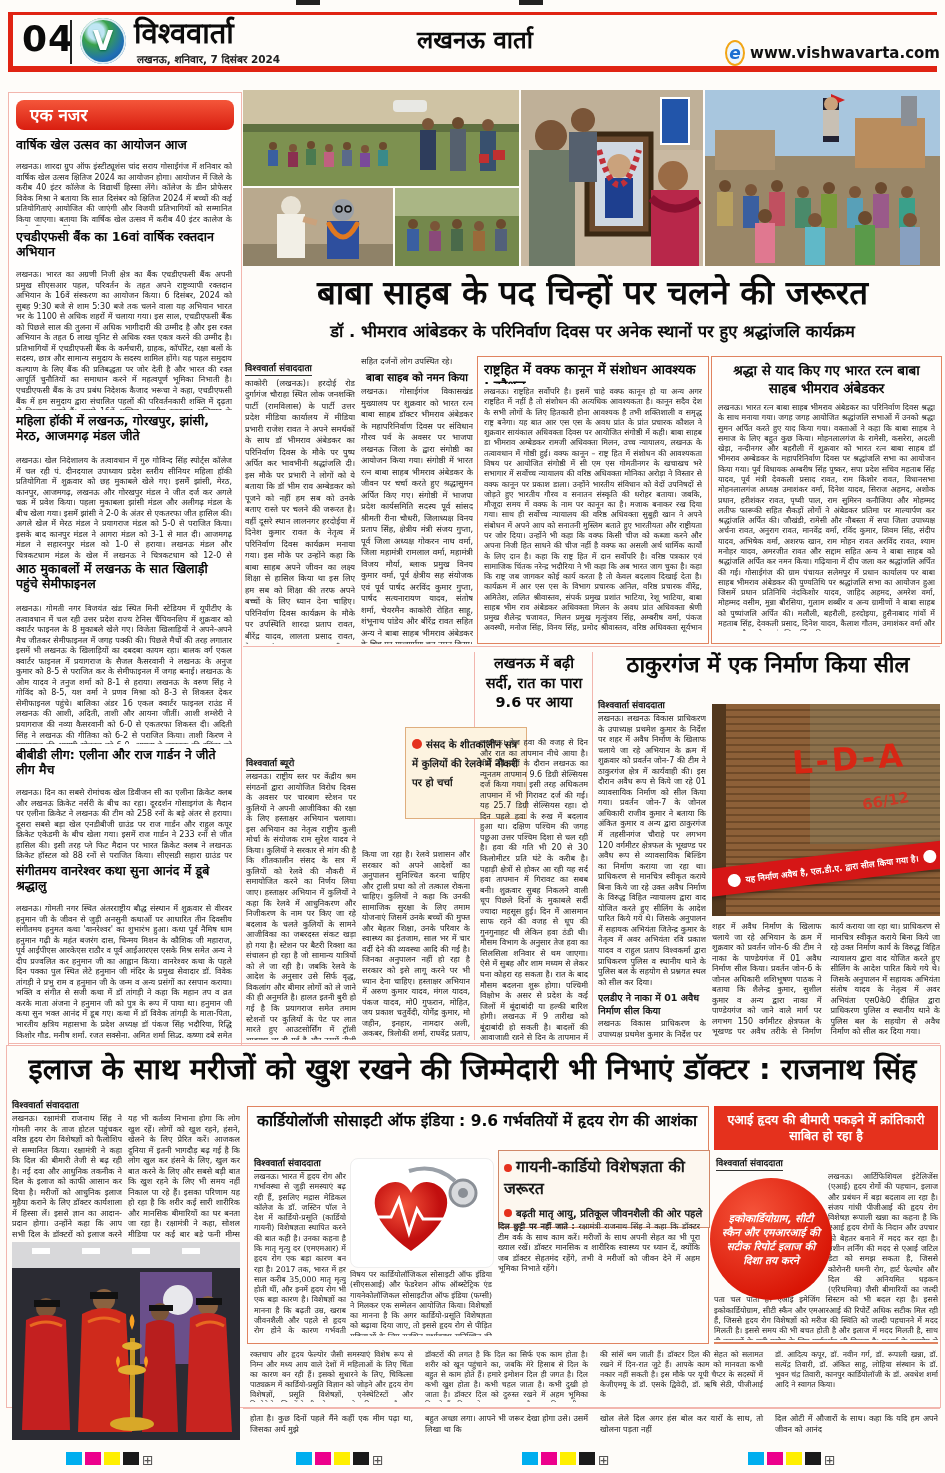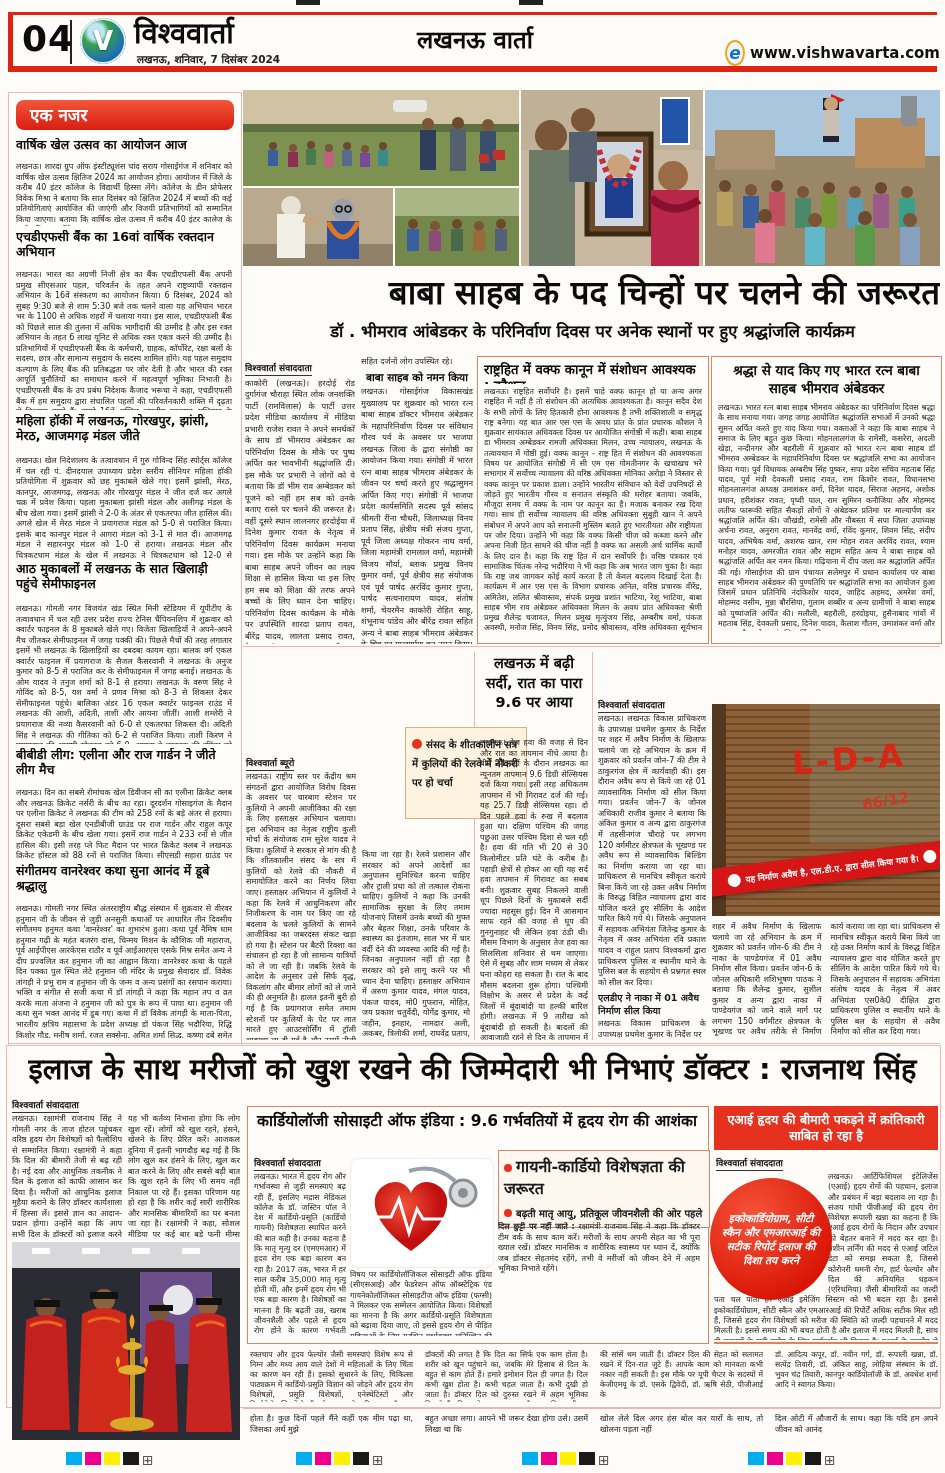--- a/index.html
+++ b/index.html
@@ -204,21 +204,21 @@
         <circle cx="110" cy="130" r="7" fill="#7a5538"></circle>
           <rect x="100" y="137" width="20" height="38" fill="#60b8c8"></rect>
         <circle cx="160" cy="128" r="7" fill="#6b4a2e"></circle>
           <rect x="150" y="135" width="20" height="40" fill="#5a9a4a"></rect>
         <circle cx="205" cy="130" r="7" fill="#7a5538"></circle>
           <rect x="195" y="137" width="20" height="38" fill="#88a0c0"></rect>
       </g>
     </svg>
   </div>
 
-  <div class="abs headline ctr clip" style="left:245px;top:274px;width:695px;height:48px;font-size:33px;text-align:right;">बाबा साहब के पद चिन्हों पर चलने की जरूरत</div>
+  <div class="abs headline ctr clip" style="left:245px;top:274px;width:695px;height:48px;font-size:33px;">बाबा साहब के पद चिन्हों पर चलने की जरूरत</div>
   <div class="abs headline ctr clip" style="left:245px;top:322px;width:695px;height:28px;font-size:16.5px;">डॉ . भीमराव आंबेडकर के परिनिर्वाण दिवस पर अनेक स्थानों पर हुए श्रद्धांजलि कार्यक्रम</div>
 
   <div class="abs clip" style="left:245px;top:356px;width:110px;height:288px;">
     <span class="byline">विश्ववार्ता संवाददाता</span>
     <div class="body-txt2 j" style="margin-top:2px;">काकोरी (लखनऊ)। हरदोई रोड दुर्गागंज चौराहा स्थित लोक जनशक्ति पार्टी (रामविलास) के पार्टी उत्तर प्रदेश मीडिया कार्यालय में मीडिया प्रभारी राजेश रावत ने अपने समर्थकों के साथ डॉ भीमराव अंबेडकर का परिनिर्वाण दिवस के मौके पर पुष्प अर्पित कर भावभीनी श्रद्धांजलि दी। इस मौके पर प्रभारी ने लोगों को ये बताया कि डॉ भीम राव अम्बेडकर को पूजने को नहीं हम सब को उनके बताए रास्ते पर चलने की जरूरत है। वहीं दूसरे स्थान लालनगर हरदोईया में दिनेश कुमार रावत के नेतृत्व में परिनिर्वाण दिवस कार्यक्रम मनाया गया। इस मौके पर उन्होंने कहा कि बाबा साहब अपने जीवन का लक्ष्य शिक्षा से हासिल किया था इस लिए हम सब को शिक्षा की तरफ अपने बच्चों के लिए ध्यान देना चाहिए। परिनिर्वाण दिवस कार्यक्रम के मौके पर उपस्थिति शारदा प्रताप रावत, बीरेंद्र यादव, लालता प्रसाद रावत, हेमराज हंस, रघुराज यादव, श्री राम गौतम, अरविंद राय, प्रियांश गौतम, रवि रावत, संतोष रावत</div>
   </div>
   <div class="abs clip" style="left:361px;top:356px;width:112px;height:288px;">
     <div class="body-txt2">सहित दर्जनों लोग उपस्थित रहे।</div>
     <div class="subhd">बाबा साहब को नमन किया</div>
     <div class="body-txt2 j">लखनऊ। गोसाईगंज विकासखंड मुख्यालय पर शुक्रवार को भारत रत्न बाबा साहब डॉक्टर भीमराव अंबेडकर के महापरिनिर्वाण दिवस पर संविधान गौरव पर्व के अवसर पर भाजपा लखनऊ जिला के द्वारा संगोष्ठी का आयोजन किया गया। संगोष्ठी में भारत रत्न बाबा साहब भीमराव अंबेडकर के जीवन पर चर्चा करते हुए श्रद्धासुमन अर्पित किए गए। संगोष्ठी में भाजपा प्रदेश कार्यसमिति सदस्य पूर्व सांसद श्रीमती रीना चौधरी, जिलाध्यक्ष विनय प्रताप सिंह, क्षेत्रीय मंत्री संजय गुप्ता, पूर्व जिला अध्यक्ष गोकरन नाथ वर्मा, जिला महामंत्री रामलाल वर्मा, महामंत्री विजय मौर्या, ब्लाक प्रमुख विनय कुमार वर्मा, पूर्व क्षेत्रीय सह संयोजक एवं पूर्व पार्षद अरविंद कुमार गुप्ता, पार्षद सत्यनारायण यादव, संतोष शर्मा, चेयरमैन काकोरी रोहित साहू, शंभूनाथ पांडेय और बीरेंद्र रावत सहित अन्य ने बाबा साहब भीमराव अंबेडकर के चित्र पर माल्यार्पण कर नमन किया।</div>
@@ -242,20 +242,21 @@
   <span class="abs byline" style="left:246px;top:756px;">विश्ववार्ता ब्यूरो</span>
   <div class="abs body-txt j clip" style="left:246px;top:772px;width:110px;height:268px;">लखनऊ। राष्ट्रीय स्तर पर केंद्रीय श्रम संगठनों द्वारा आयोजित विरोध दिवस के अवसर पर चारबाग स्टेशन पर कुलियों ने अपनी आजीविका की रक्षा के लिए हस्ताक्षर अभियान चलाया। इस अभियान का नेतृत्व राष्ट्रीय कुली मोर्चा के संयोजक राम सुरेश यादव ने किया। कुलियों ने सरकार से मांग की है कि शीतकालीन संसद के सत्र में कुलियों को रेलवे की नौकरी में समायोजित करने का निर्णय लिया जाए। हस्ताक्षर अभियान में कुलियों ने कहा कि रेलवे में आधुनिकरण और निजीकरण के नाम पर किए जा रहे बदलाव के चलते कुलियों के सामने आजीविका का जबरदस्त संकट खड़ा हो गया है। स्टेशन पर बैटरी रिक्शा का संचालन हो रहा है जो सामान्य यात्रियों को ले जा रही है। जबकि रेलवे के आदेश के अनुसार उसे सिर्फ वृद्ध, विकलांग और बीमार लोगों को ले जाने की ही अनुमति है। हालत इतनी बुरी हो गई है कि प्रयागराज समेत तमाम स्टेशनों पर कुलियों के पेट पर लात मारते हुए आउटसोर्सिंग में ट्रॉली व्यवस्था ला दी गई है और उसमें नीली वर्दी में लोगों को संविदा पर नियोजित</div>
   <div class="abs quotebox clip" style="left:362px;top:727px;width:108px;height:80px;margin-left:43px;">
     <span class="dot"></span><span class="b" style="font-size:10.2px;line-height:1.3;">संसद के शीतकालीन सत्र में कुलियों की रेलवे में नौकरी पर हो चर्चा</span>
   </div>
   <div class="abs body-txt j clip" style="left:362px;top:850px;width:108px;height:190px;">किया जा रहा है। रेलवे प्रशासन और सरकार को अपने आदेशों का अनुपालन सुनिश्चित करना चाहिए और ट्राली प्रथा को तो तत्काल रोकना चाहिए। कुलियों ने कहा कि उनकी सामाजिक सुरक्षा के लिए तमाम योजनाएं जिसमें उनके बच्चों की मुफ्त और बेहतर शिक्षा, उनके परिवार के स्वास्थ्य का इंतजाम, साल भर में चार वर्दी देने की व्यवस्था आदि की गई है। जिनका अनुपालन नहीं हो रहा है सरकार को इसे लागू करने पर भी ध्यान देना चाहिए। हस्ताक्षर अभियान में अरुण कुमार यादव, मंगल यादव, पंकज यादव, मो0 गुफरान, मोहित, जय प्रकाश चतुर्वेदी, योगेंद्र कुमार, मो जहीन, इनहार, नामदार अली, अकबर, त्रिलोकी शर्मा, राघवेंद्र प्रताप, रग्घू चौहान, अदनान, इमरान, अफील अहमद, अमीर अहमद, श्यमनचंद गुप्ता राम आधार यादव, राम दरस, अनूप चौधरी, फुरकान, दुर्गेश, अहमद, इरफान आदि शामिल हुए।</div>
 
   <div class="abs headline ctr clip" style="left:480px;top:654px;width:108px;height:80px;font-size:14.5px;line-height:1.35;">लखनऊ में बढ़ी सर्दी, रात का पारा 9.6 पर आया</div>
   <div class="abs body-txt j clip" style="left:480px;top:738px;width:108px;height:302px;">लखनऊ। तेज हवा की वजह से दिन और रात का तापमान नीचे आया है। बीते 24 घंटों के दौरान लखनऊ का न्यूनतम तापमान 9.6 डिग्री सेल्सियस दर्ज किया गया। इसी तरह अधिकतम तापमान में भी गिरावट दर्ज की गई। यह 25.7 डिग्री सेल्सियस रहा। दो दिन पहले हवा के रुख में बदलाव हुआ था। दक्षिण पश्चिम की जगह पछुआ उत्तर पश्चिम दिशा से चल रही है। हवा की गति भी 20 से 30 किलोमीटर प्रति घंटे के करीब है। पहाड़ी क्षेत्रों से होकर आ रही यह सर्द हवा तापमान में गिरावट का सबब बनी। शुक्रवार सुबह निकलने वाली धूप पिछले दिनों के मुकाबले सर्दी ज्यादा महसूस हुई। दिन में आसमान साफ रहने की वजह से धूप की गुनगुनाहट थी लेकिन हवा ठंडी थी। मौसम विभाग के अनुसार तेज हवा का सिलसिला शनिवार से थम जाएगा। ऐसे में सुबह और शाम मध्यम से लेकर घना कोहरा रह सकता है। रात के बाद मौसम बदलना शुरू होगा। पश्चिमी विक्षोभ के असर से प्रदेश के कई जिलों में बूंदाबांदी या हल्की बारिश होगी। लखनऊ में 9 तारीख को बूंदाबांदी हो सकती है। बादलों की आवाजाही रहने से दिन के तापमान में गिरावट आएगी जबकि रात का पारा नम हवाओं से थोड़ा ऊपर चढ़ेगा।</div>
 
+  <div class="abs headline ctr clip" style="left:598px;top:652px;width:340px;height:40px;font-size:22px;">ठाकुरगंज में एक निर्माण किया सील</div>
   <span class="abs byline" style="left:598px;top:698px;">विश्ववार्ता संवाददाता</span>
   <div class="abs clip" style="left:598px;top:714px;width:108px;height:326px;">
     <div class="body-txt j">लखनऊ। लखनऊ विकास प्राधिकरण के उपाध्यक्ष प्रथमेश कुमार के निर्देश पर शहर में अवैध निर्माण के खिलाफ चलाये जा रहे अभियान के क्रम में शुक्रवार को प्रवर्तन जोन-7 की टीम ने ठाकुरगंज क्षेत्र में कार्यवाही की। इस दौरान अवैध रूप से किये जा रहे 01 व्यावसायिक निर्माण को सील किया गया। प्रवर्तन जोन-7 के जोनल अधिकारी राजीव कुमार ने बताया कि अंकित कुमार व अन्य द्वारा ठाकुरगंज में तहसीनगंज चौराहे पर लगभग 120 वर्गमीटर क्षेत्रफल के भूखण्ड पर अवैध रूप से व्यावसायिक बिल्डिंग का निर्माण कराया जा रहा था। प्राधिकरण से मानचित्र स्वीकृत कराये बिना किये जा रहे उक्त अवैध निर्माण के विरुद्ध विहित न्यायालय द्वारा वाद योजित करते हुए सीलिंग के आदेश पारित किये गये थे। जिसके अनुपालन में सहायक अभियंता जितेन्द्र कुमार के नेतृत्व में अवर अभियंता रवि प्रकाश यादव व राहुल प्रताप विश्वकर्मा द्वारा प्राधिकरण पुलिस व स्थानीय थाने के पुलिस बल के सहयोग से प्रश्नगत स्थल को सील कर दिया।</div>
     <div class="b" style="font-size:9.5px;margin:3px 0 2px;">एलडीए ने नाका में 01 अवैध निर्माण सील किया</div>
     <div class="body-txt j">लखनऊ विकास प्राधिकरण के उपाध्यक्ष प्रथमेश कुमार के निर्देश पर</div>
   </div>
   <div class="abs photo" style="left:712px;top:704px;width:228px;height:212px;background:repeating-linear-gradient(180deg,#8d6038 0 5px,#6f4a28 5px 7px);">
     <div class="abs" style="left:0;top:0;width:14px;height:212px;background:#52381e;"></div>
     <div class="abs" style="right:0;top:0;width:130px;height:140px;background:rgba(140,160,130,0.25);"></div>
     <div class="abs b" style="left:80px;top:36px;font-size:32px;color:#e02010;transform:rotate(-4deg);letter-spacing:3px;opacity:.9;">L-D-A</div>

